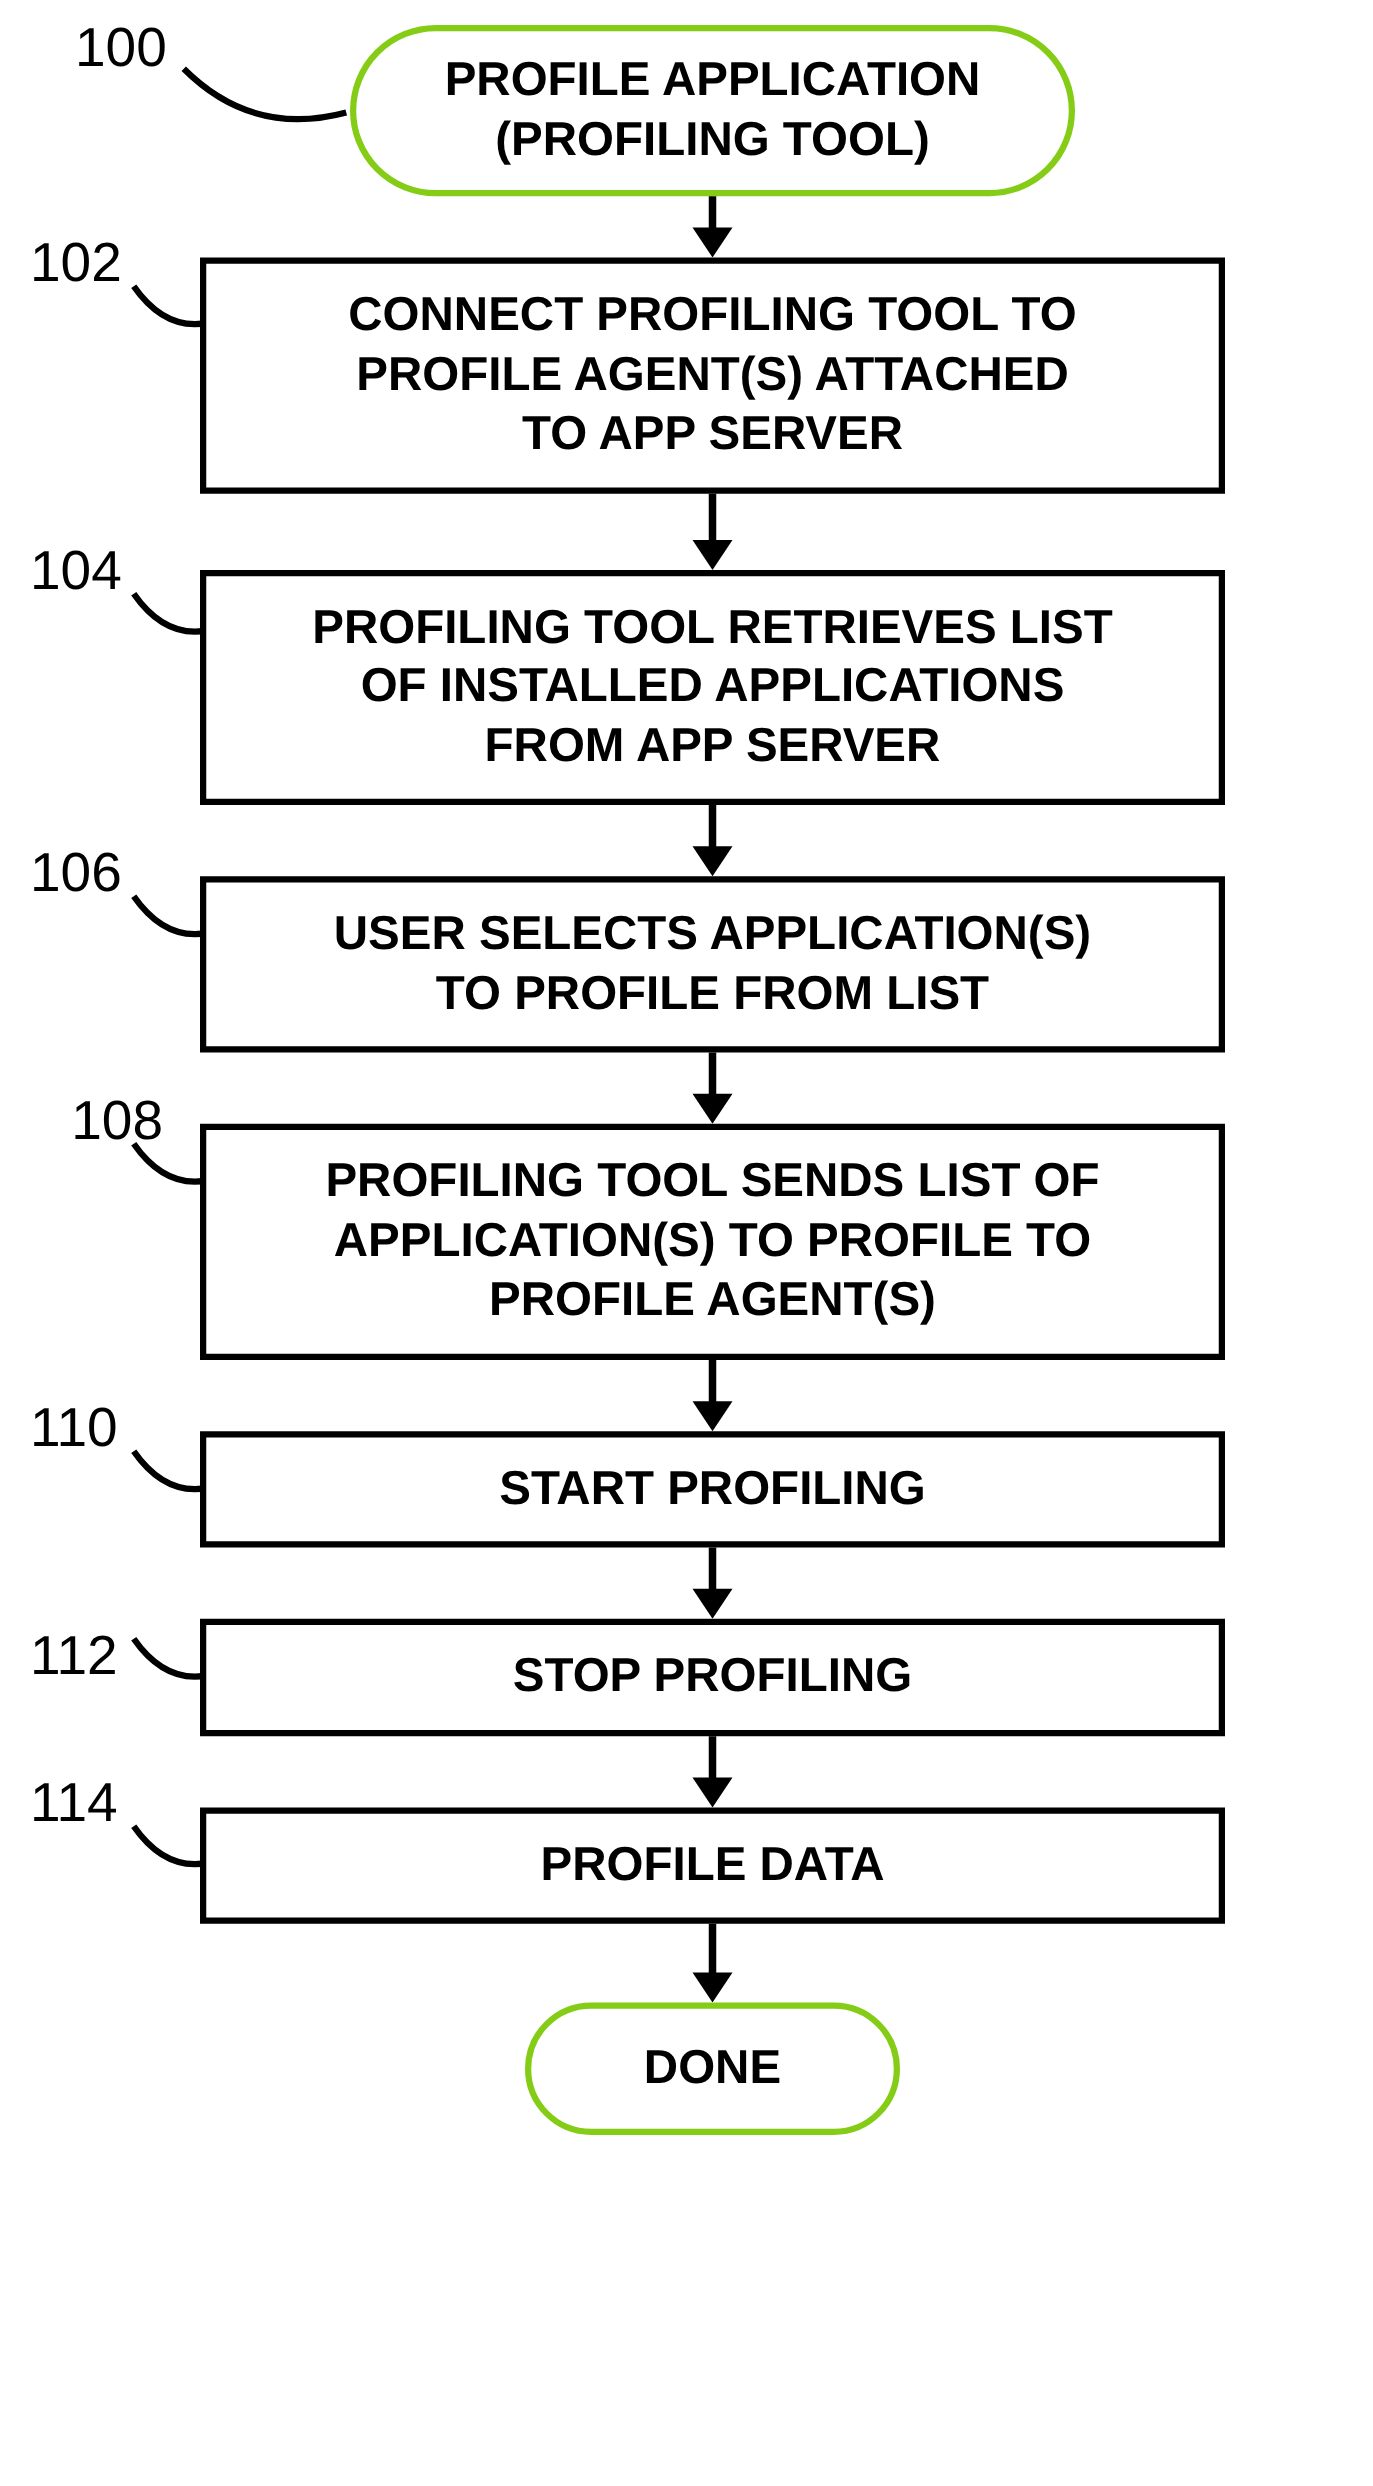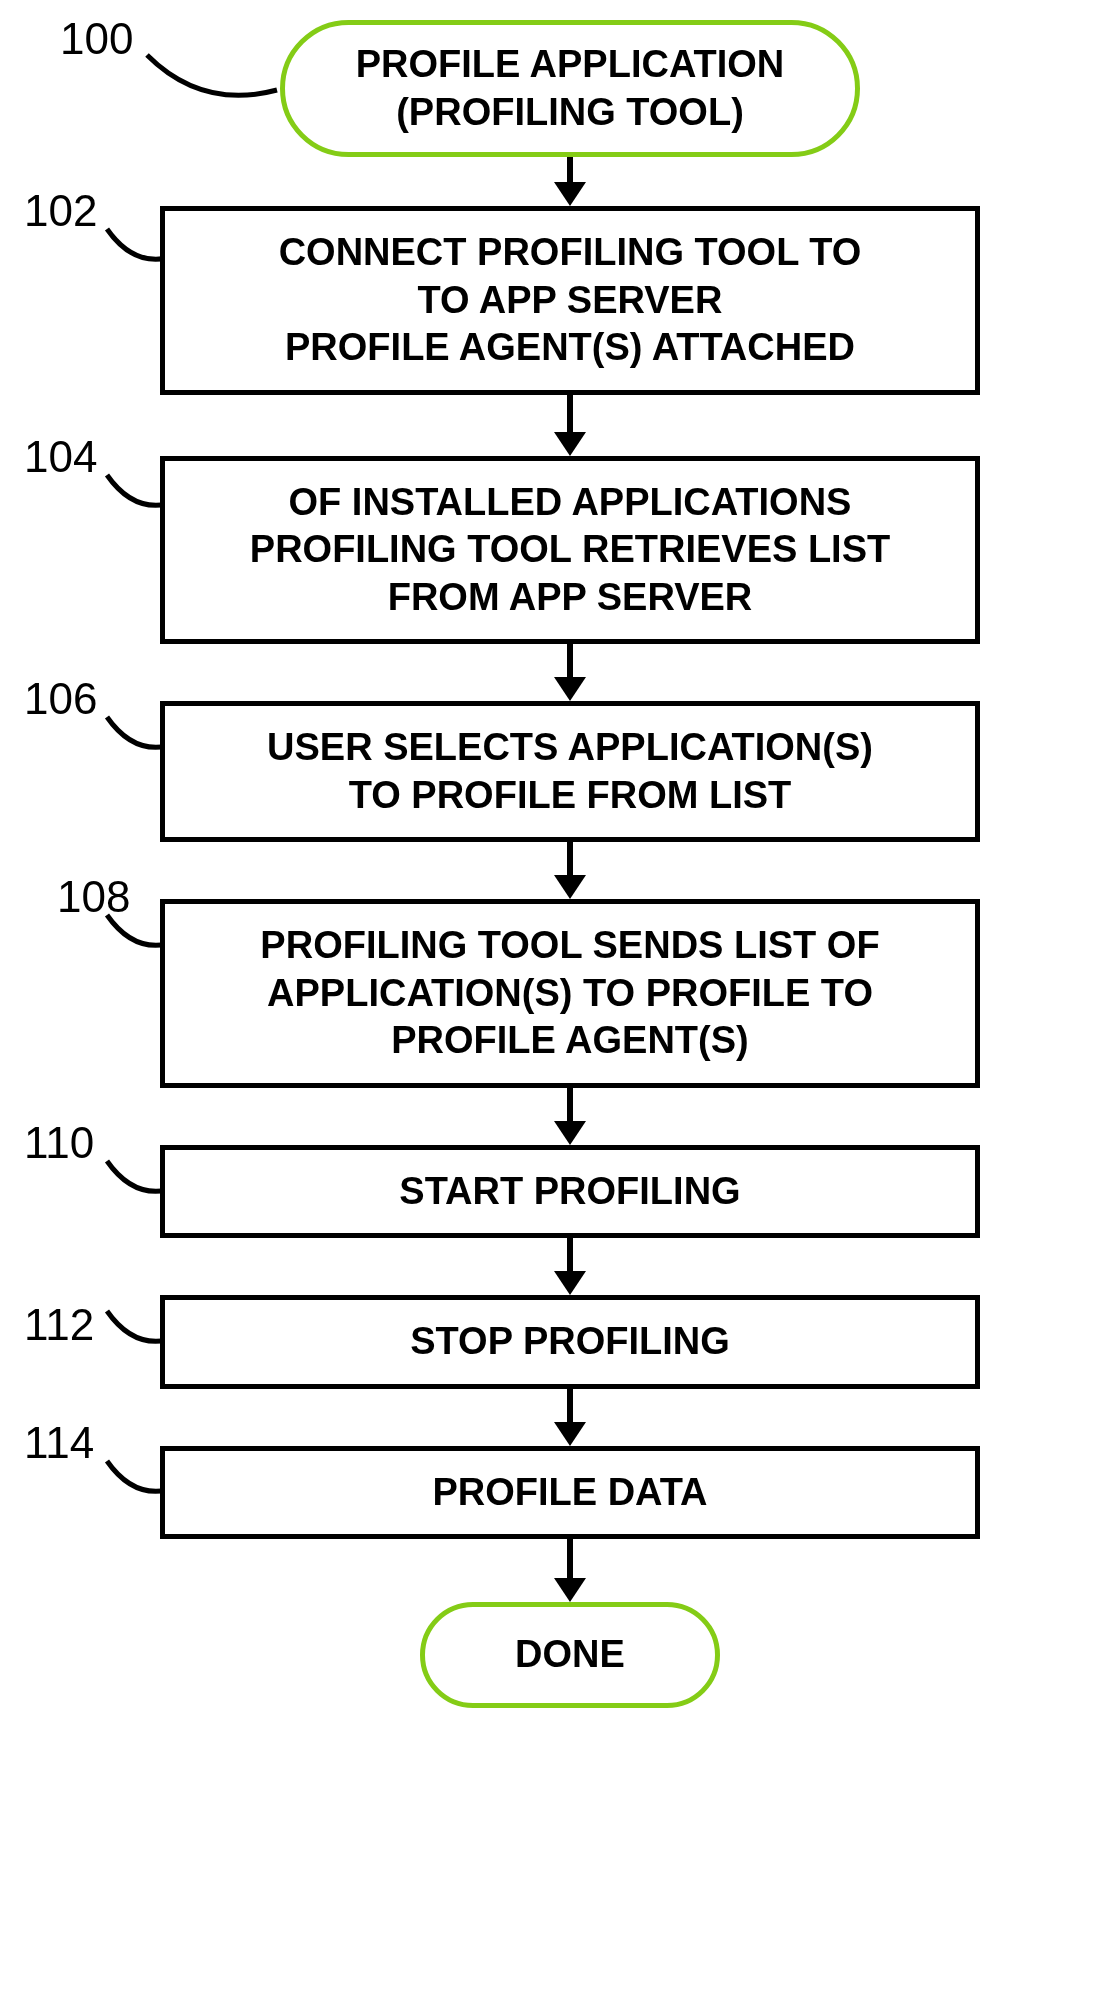--- a/index.html
+++ b/index.html
@@ -98,38 +98,38 @@
   </div>
 
   <div class="ref" style="left:-136px; top:166px;">102</div>
   <div class="callout" style="left:-58px; top:204px;">
     <svg width="80" height="50">
         <path d="M5 5 Q 35 48 78 30" stroke="#000" stroke-width="5" fill="none"></path>
       </svg>
   </div>
   <div class="node">
     <div>CONNECT PROFILING TOOL TO</div>
+    <div>PROFILE AGENT(S) ATTACHED</div>
     <div>TO APP SERVER</div>
-    <div>PROFILE AGENT(S) ATTACHED</div>
   </div>
 
   <div class="arrow">
     <div class="shaft" style="height:38px;"></div>
       <div class="head"></div>
   </div>
 
   <div class="ref" style="left:-136px; top:412px;">104</div>
   <div class="callout" style="left:-58px; top:450px;">
     <svg width="80" height="50">
         <path d="M5 5 Q 35 48 78 30" stroke="#000" stroke-width="5" fill="none"></path>
       </svg>
   </div>
   <div class="node">
+    <div>PROFILING TOOL RETRIEVES LIST</div>
     <div>OF INSTALLED APPLICATIONS</div>
-    <div>PROFILING TOOL RETRIEVES LIST</div>
     <div>FROM APP SERVER</div>
   </div>
 
   <div class="arrow">
     <div class="shaft" style="height:34px;"></div>
       <div class="head"></div>
   </div>
 
   <div class="ref" style="left:-136px; top:654px;">106</div>
   <div class="callout" style="left:-58px; top:692px;">

